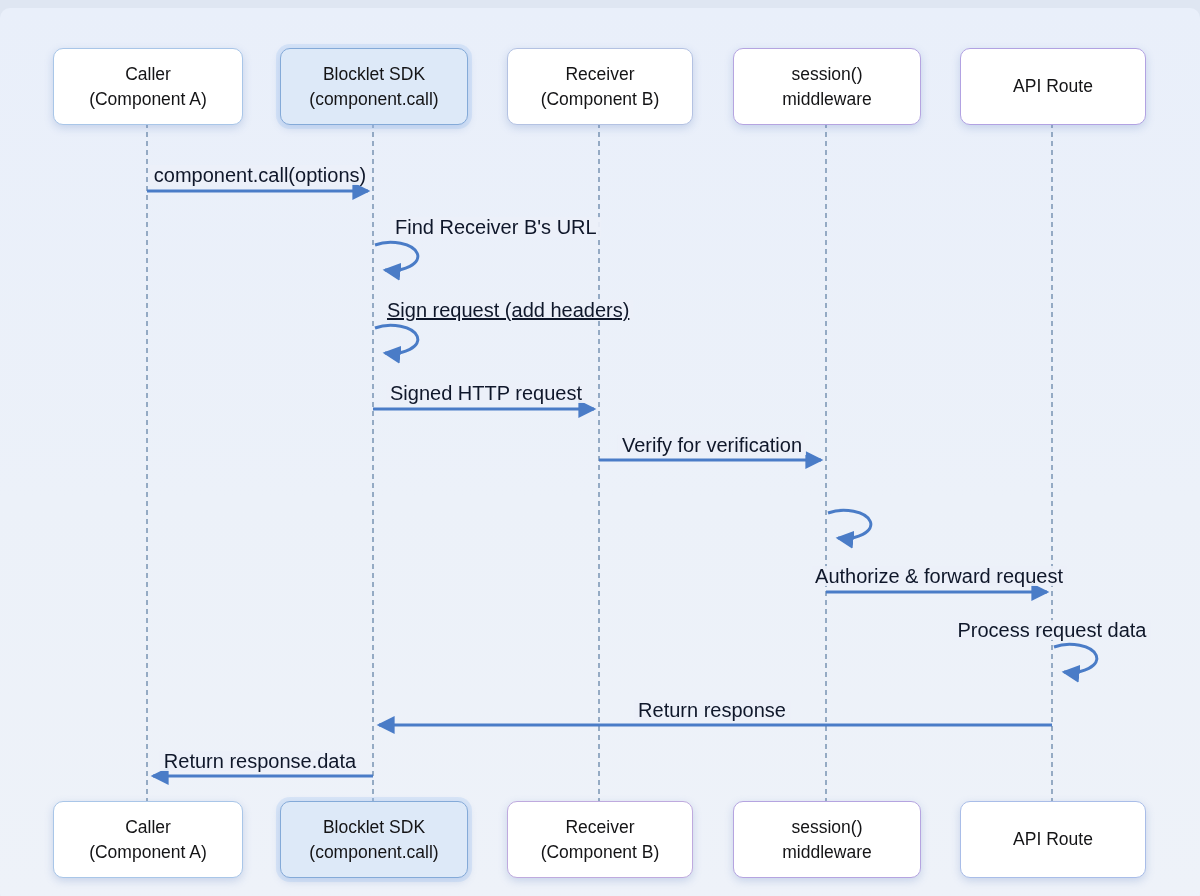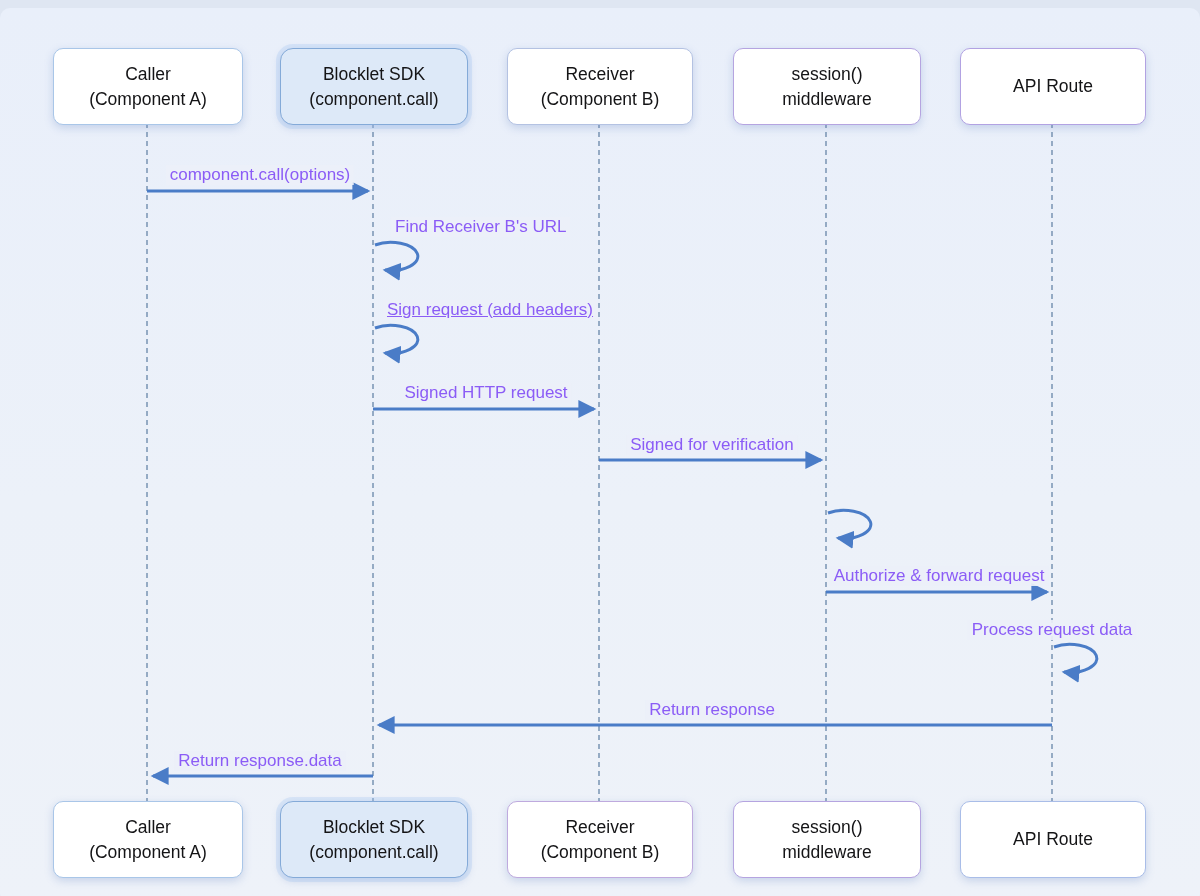--- a/index.html
+++ b/index.html
@@ -17,29 +17,29 @@
     border:1.6px solid #a9c6e8;border-radius:10px;
     display:flex;align-items:center;justify-content:center;
     text-align:center;font-size:17.5px;line-height:25px;
     white-space:pre-line;color:#141416;
     box-shadow:0 3px 9px rgba(110,140,200,0.30);
   }
   .row-top{top:40px;}
   .row-bottom{top:793px;}
   .a-caller{left:53px;width:188px;border-color:#a9c6e8;}
   .a-sdk{left:280px;width:186px;border-color:#84aad8;background:#dde9f8;
-         box-shadow:0 0 0 4px rgba(165,198,242,0.30),0 3px 9px rgba(110,140,200,0.30);border-radius:13px;}
+         box-shadow:0 0 0 4px rgba(165,198,242,0.30),0 3px 9px rgba(110,140,200,0.30);}
   .a-receiver-top{left:507px;width:184px;border-color:#b4c2e2;}
   .a-receiver-bottom{left:507px;width:184px;border-color:#bfaade;}
   .a-session{left:733px;width:186px;border-color:#b5a4e0;}
   .a-api-top{left:960px;width:184px;border-color:#b2a2e2;}
   .a-api-bottom{left:960px;width:184px;border-color:#a9bde8;}
   .msg{
-    position:absolute;font-size:17px;line-height:20px;white-space:nowrap;
-    background:rgba(235,240,249,0.92);padding:0 4px;color:#8b5cf6;
+    position:absolute;font-size:20px;line-height:20px;white-space:nowrap;
+    background:rgba(235,240,249,0.92);padding:0 4px;color:#0f172a;
   }
   .ctr{transform:translateX(-50%);}
 </style>
 </head>
 <body>
 
 <div class="stage">
 
   <svg class="layer" width="1200" height="896" viewBox="0 0 1200 896">
     <defs>
@@ -83,19 +83,19 @@
   <div class="actor row-bottom a-receiver-bottom">Receiver
 (Component B)</div>
   <div class="actor row-bottom a-session">session()
 middleware</div>
   <div class="actor row-bottom a-api-bottom">API Route</div>
 
   <div class="msg ctr" style="left:260px;top:157px;">component.call(options)</div>
   <div class="msg" style="left:391px;top:209px;">Find Receiver B's URL</div>
   <div class="msg" style="left:383px;top:292px;text-decoration:underline;">Sign request (add headers)</div>
   <div class="msg ctr" style="left:486px;top:375px;">Signed HTTP request</div>
-  <div class="msg ctr" style="left:712px;top:427px;">Signed for verification</div>
+  <div class="msg ctr" style="left:712px;top:427px;">Verify for verification</div>
   <div class="msg ctr" style="left:939px;top:558px;">Authorize &amp; forward request</div>
   <div class="msg ctr" style="left:1052px;top:612px;">Process request data</div>
   <div class="msg ctr" style="left:712px;top:692px;">Return response</div>
   <div class="msg ctr" style="left:260px;top:743px;">Return response.data</div>
 
 </div>
 
 </body></html>

